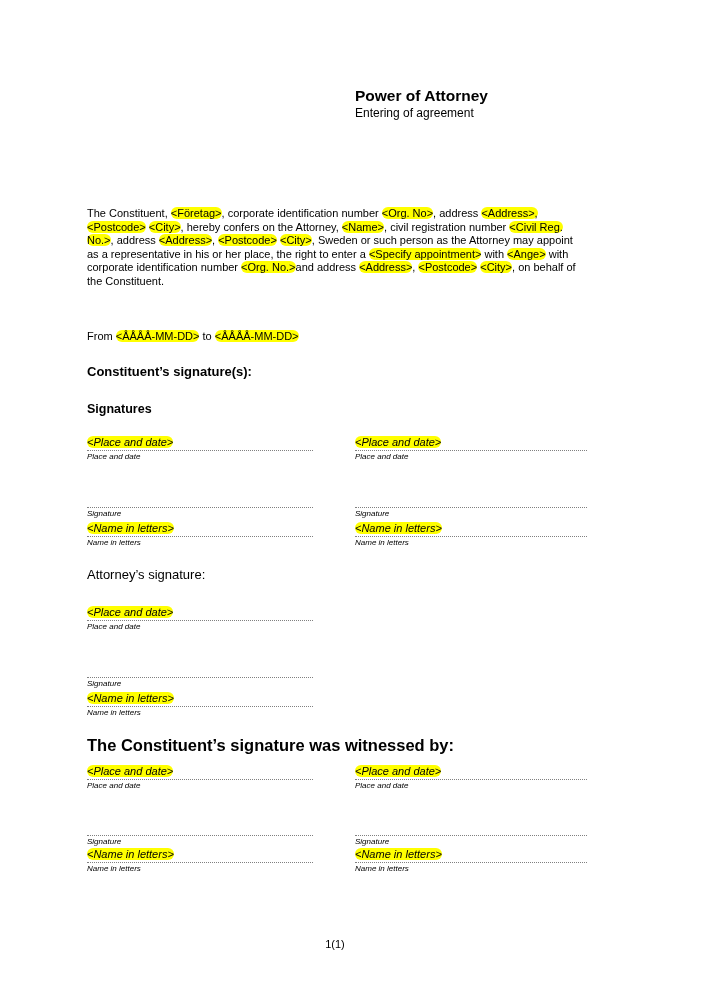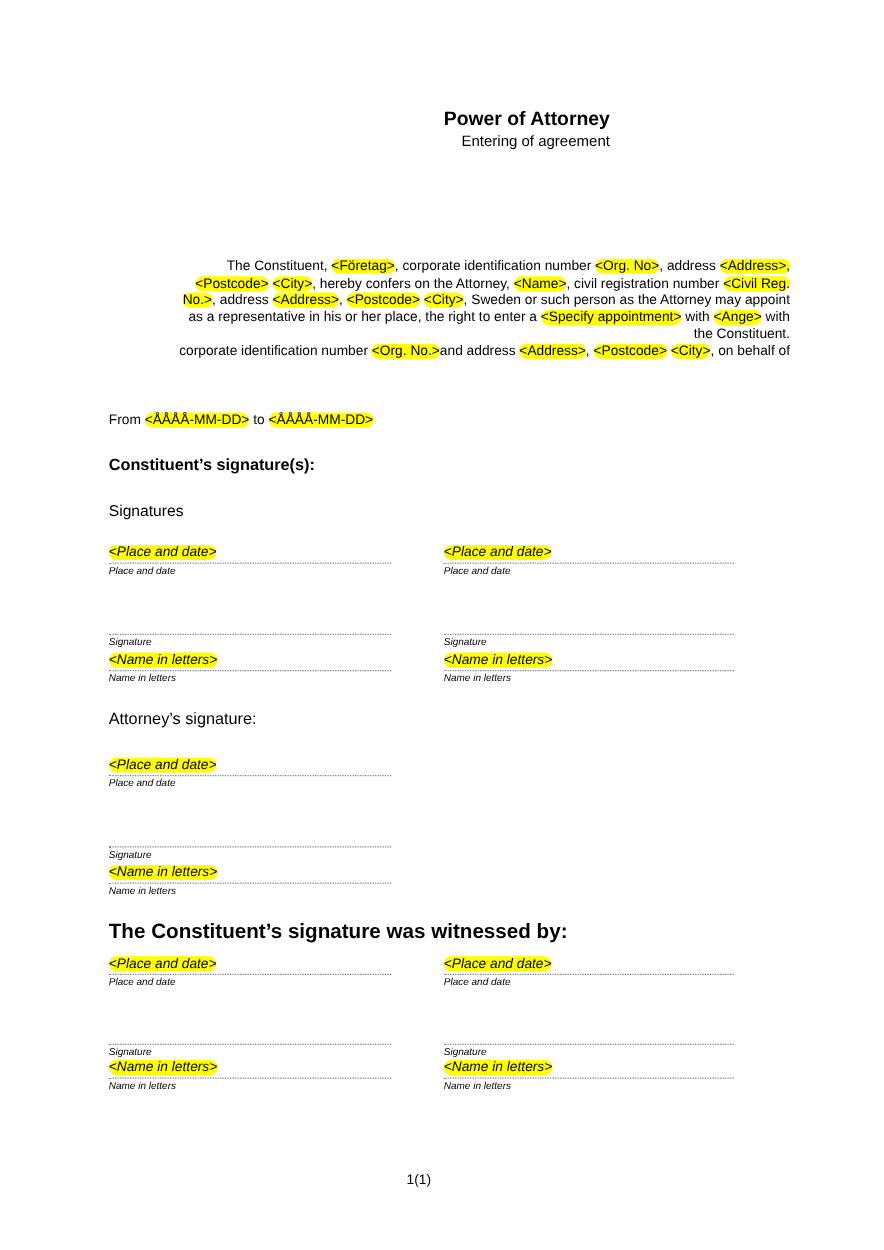--- a/index.html
+++ b/index.html
@@ -5,38 +5,38 @@
   html,body { margin:0; padding:0; background:#ffffff; }
   .page {
     position: relative;
     width: 707px;
     height: 1000px;
     background: #ffffff;
     font-family: "Liberation Sans", sans-serif;
     color: #000000;
     overflow: hidden;
   }
-  .abs { position: absolute; text-align: right; }
+  .abs { position: absolute; }
 
   
   .title-block { left: 355px; top: 86px; }
   .doc-title { font-size: 15.5px; font-weight: bold; line-height: 19px; margin: 0; }
   .doc-subtitle { font-size: 12px; line-height: 16px; margin: 0; }
 
   
   .body-par { left: 87px; top: 207px; width: 545px; font-size: 11px; }
   .body-par .bline { line-height: 13.6px; white-space: pre; }
 
   .hl { background: #ffff00; border-radius: 6px; }
 
   
   .h-validity { left: 87px; top: 311px; font-size: 12.5px; font-weight: bold; }
   .validity-line { left: 87px; top: 330px; font-size: 11px; white-space: pre; }
   .h-constituent { left: 87px; top: 364px; font-size: 13px; font-weight: bold; }
-  .h-signatures { left: 87px; top: 402px; font-size: 12.5px; font-weight: normal; }
+  .h-signatures { left: 87px; top: 402px; font-size: 12.5px; font-weight: bold; }
   .h-attorney { left: 87px; top: 567px; font-size: 13px; font-weight: normal; }
   .h-witness { left: 87px; top: 736px; font-size: 16.5px; font-weight: bold; }
 
   
   .field { position: absolute; font-style: italic; }
   .col-l { left: 87px; width: 226px; }
   .col-r { left: 355px; width: 232px; }
   .fieldline {
     height: 16px;
     line-height: 16px;
@@ -58,22 +58,22 @@
   <div class="abs title-block">
     <div class="doc-title">Power of Attorney</div>
     <div class="doc-subtitle">Entering of agreement</div>
   </div>
 
   <div class="abs body-par">
     <div class="bline"><span>The Constituent, </span><span class="hl">&lt;Företag&gt;</span><span>, corporate identification number </span><span class="hl">&lt;Org. No&gt;</span><span>, address </span><span class="hl">&lt;Address&gt;,</span></div>
     <div class="bline"><span class="hl">&lt;Postcode&gt;</span><span> </span><span class="hl">&lt;City&gt;</span><span>, hereby confers on the Attorney, </span><span class="hl">&lt;Name&gt;</span><span>, civil registration number </span><span class="hl">&lt;Civil Reg.</span></div>
     <div class="bline"><span class="hl">No.&gt;</span><span>, address </span><span class="hl">&lt;Address&gt;</span><span>, </span><span class="hl">&lt;Postcode&gt;</span><span> </span><span class="hl">&lt;City&gt;</span><span>, Sweden or such person as the Attorney may appoint</span></div>
     <div class="bline"><span>as a representative in his or her place, the right to enter a </span><span class="hl">&lt;Specify appointment&gt;</span><span> with </span><span class="hl">&lt;Ange&gt;</span><span> with</span></div>
+    <div class="bline"><span>corporate identification number </span><span class="hl">&lt;Org. No.&gt;</span><span>and address </span><span class="hl">&lt;Address&gt;</span><span>, </span><span class="hl">&lt;Postcode&gt;</span><span> </span><span class="hl">&lt;City&gt;</span><span>, on behalf of</span></div>
     <div class="bline"><span>the Constituent.</span></div>
-    <div class="bline"><span>corporate identification number </span><span class="hl">&lt;Org. No.&gt;</span><span>and address </span><span class="hl">&lt;Address&gt;</span><span>, </span><span class="hl">&lt;Postcode&gt;</span><span> </span><span class="hl">&lt;City&gt;</span><span>, on behalf of</span></div>
   </div>
 
   <div class="abs validity-line"><span>From </span><span class="hl">&lt;ÅÅÅÅ-MM-DD&gt;</span><span> to </span><span class="hl">&lt;ÅÅÅÅ-MM-DD&gt;</span></div>
 
   <div class="abs h-constituent">Constituent’s signature(s):</div>
   <div class="abs h-signatures">Signatures</div>
 
   <div class="field col-l" style="top:434px">
     <div class="fieldline"><span class="hl">&lt;Place and date&gt;</span></div>
     <div class="caption">Place and date</div>

